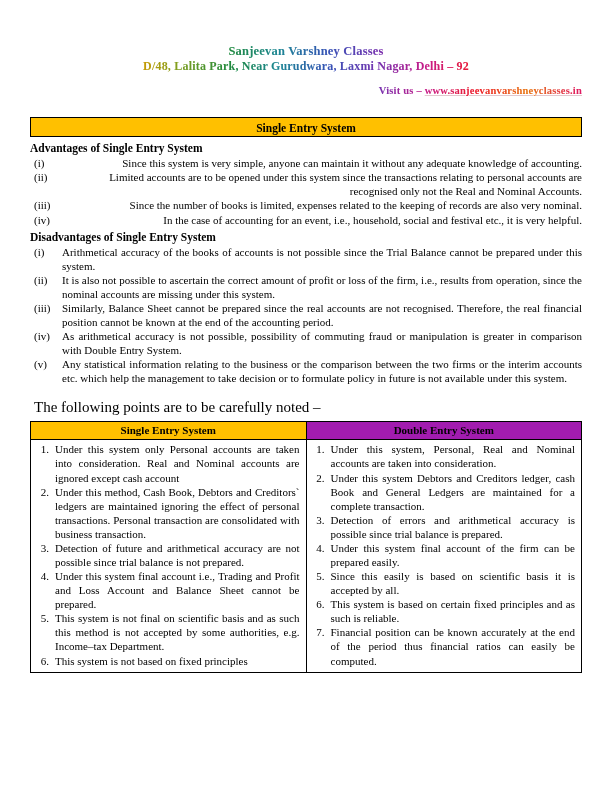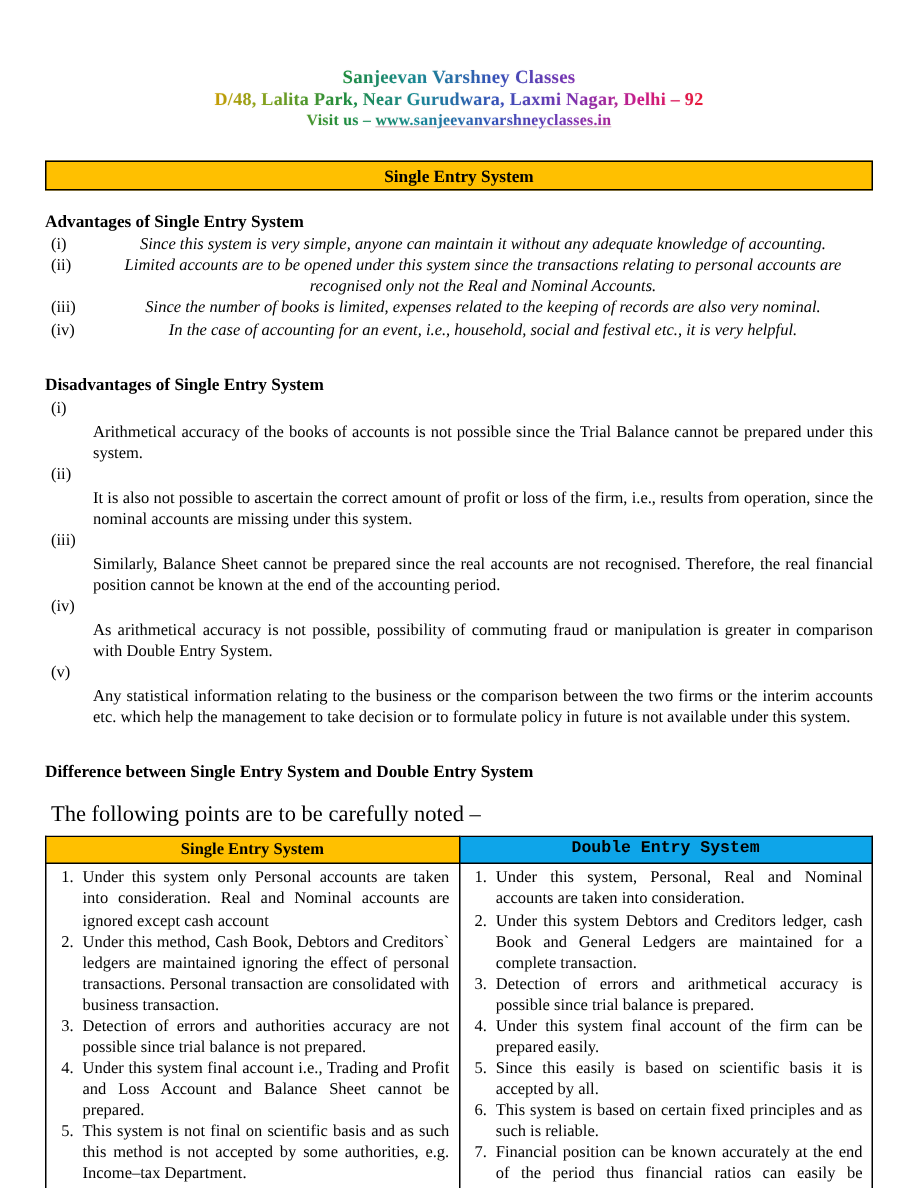--- a/index.html
+++ b/index.html
@@ -42,61 +42,61 @@
         #c2258f 72%, #e8232a 81%, #f2901f 90%, #d91f6b 100%);
     -webkit-background-clip: text;
     background-clip: text;
     color: transparent;
     -webkit-text-fill-color: transparent;
     filter: blur(0.28px) saturate(1.25);
     text-shadow: 0 0 0.6px rgba(120,40,60,0.25);
   }
   .lh-name   { font-size: 12.5px; }
   .lh-addr   { font-size: 12px; margin-top: 2px; }
-  .lh-visit  { font-size: 10.5px; margin-top: 2px; }
+  .lh-visit  { font-size: 10.5px; margin-top: 12px; text-align: right; }
   .lh-visit .url { text-decoration: underline; }
 
   
   .title-banner {
     margin-top: 20px;
     height: 20px;
     line-height: 20px;
     text-align: center;
     font-weight: bold;
     font-size: 11.5px;
     border: 1px solid #000000;
     box-sizing: border-box;
   }
 
   
   .section-heading {
     font-weight: bold;
     font-size: 11.5px;
-    margin-top: 15px;
+    margin-top: 5px;
     margin-bottom: 2px;
   }
-  .section-heading.tight { margin-top: 24px; }
+  .section-heading.tight { margin-top: 4px; }
 
   
   .rlist { margin: 0; padding: 0; }
   .rline {
     display: flex;
     font-size: 11px;
     line-height: 1.28;
     margin-bottom: 0px;
   }
   .rline .marker {
     width: 32px;
     flex: 0 0 32px;
     padding-left: 4px;
     box-sizing: border-box;
   }
   .rline .body { flex: 1 1 auto; }
-  .rlist.justified .rline .body { text-align: justify; margin-top: 16px; }
-  .rlist.plain .rline .body { text-align: center; font-style: italic; }
+  .rlist.justified .rline .body { text-align: justify; }
+  .rlist.plain .rline .body { text-align: right; }
 
   
   .intro-line {
     font-size: 15px;
     margin-top: 14px;
     margin-bottom: 5px;
     padding-left: 4px;
   }
 
   
@@ -194,46 +194,45 @@
       <div class="rline">
         <div class="marker">(iv)</div>
         <div class="body">As arithmetical accuracy is not possible, possibility of commuting fraud or manipulation is greater in comparison with Double Entry System.</div>
       </div>
       <div class="rline">
         <div class="marker">(v)</div>
         <div class="body">Any statistical information relating to the business or the comparison between the two firms or the interim accounts etc. which help the management to take decision or to formulate policy in future is not available under this system.</div>
       </div>
     </div>
 
-  <div class="section-heading tight">Difference between Single Entry System and Double Entry System</div>
   <div class="intro-line">The following points are to be carefully noted –</div>
 
   <div class="table-clip">
     <table class="cmp-table">
       <thead>
         <tr>
           <th id="col-head-0" style="background: rgb(255, 192, 0);">Single Entry System</th>
-          <th id="col-head-1" style="background: #0ea5e9; font-family: Liberation Mono, monospace;">Double Entry System</th>
+          <th id="col-head-1" style="background: #a21caf;">Double Entry System</th>
         </tr>
       </thead>
       <tbody>
         <tr>
           <td>
             <div class="nlist" id="single-entry-list">
                 <div class="nline">
                   <div class="num">1.</div>
                   <div class="txt">Under this system only Personal accounts are taken into consideration. Real and Nominal accounts are ignored except cash account</div>
                 </div>
                 <div class="nline">
                   <div class="num">2.</div>
                   <div class="txt">Under this method, Cash Book, Debtors and Creditors` ledgers are maintained ignoring the effect of personal transactions. Personal transaction are consolidated with business transaction.</div>
                 </div>
                 <div class="nline">
                   <div class="num">3.</div>
-                  <div class="txt">Detection of errors and authorities accuracy are not possible since trial balance is not prepared.</div>
+                  <div class="txt">Detection of future and arithmetical accuracy are not possible since trial balance is not prepared.</div>
                 </div>
                 <div class="nline">
                   <div class="num">4.</div>
                   <div class="txt">Under this system final account i.e., Trading and Profit and Loss Account and Balance Sheet cannot be prepared.</div>
                 </div>
                 <div class="nline">
                   <div class="num">5.</div>
                   <div class="txt">This system is not final on scientific basis and as such this method is not accepted by some authorities, e.g. Income–tax Department.</div>
                 </div>
                 <div class="nline">

